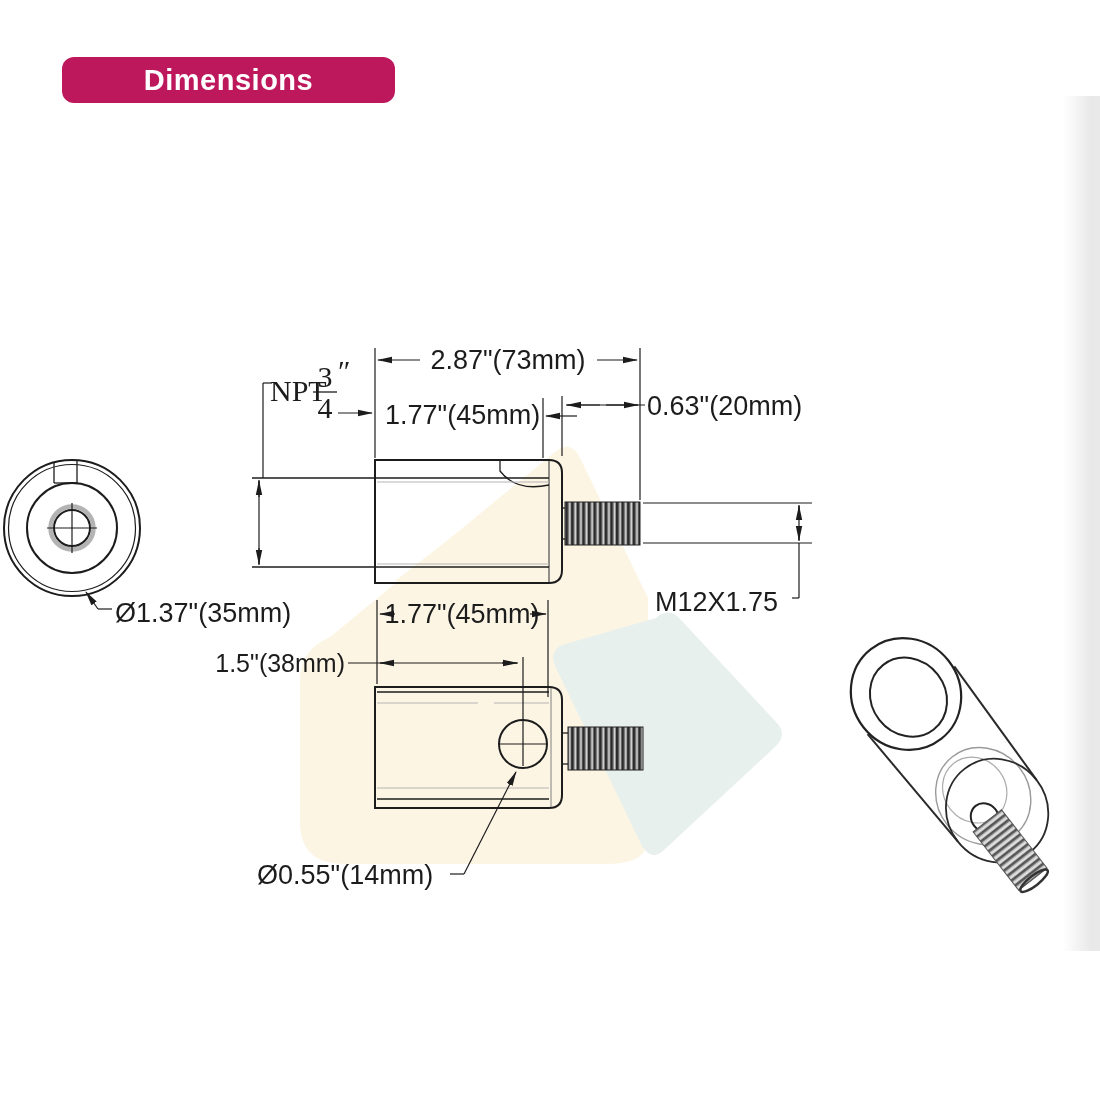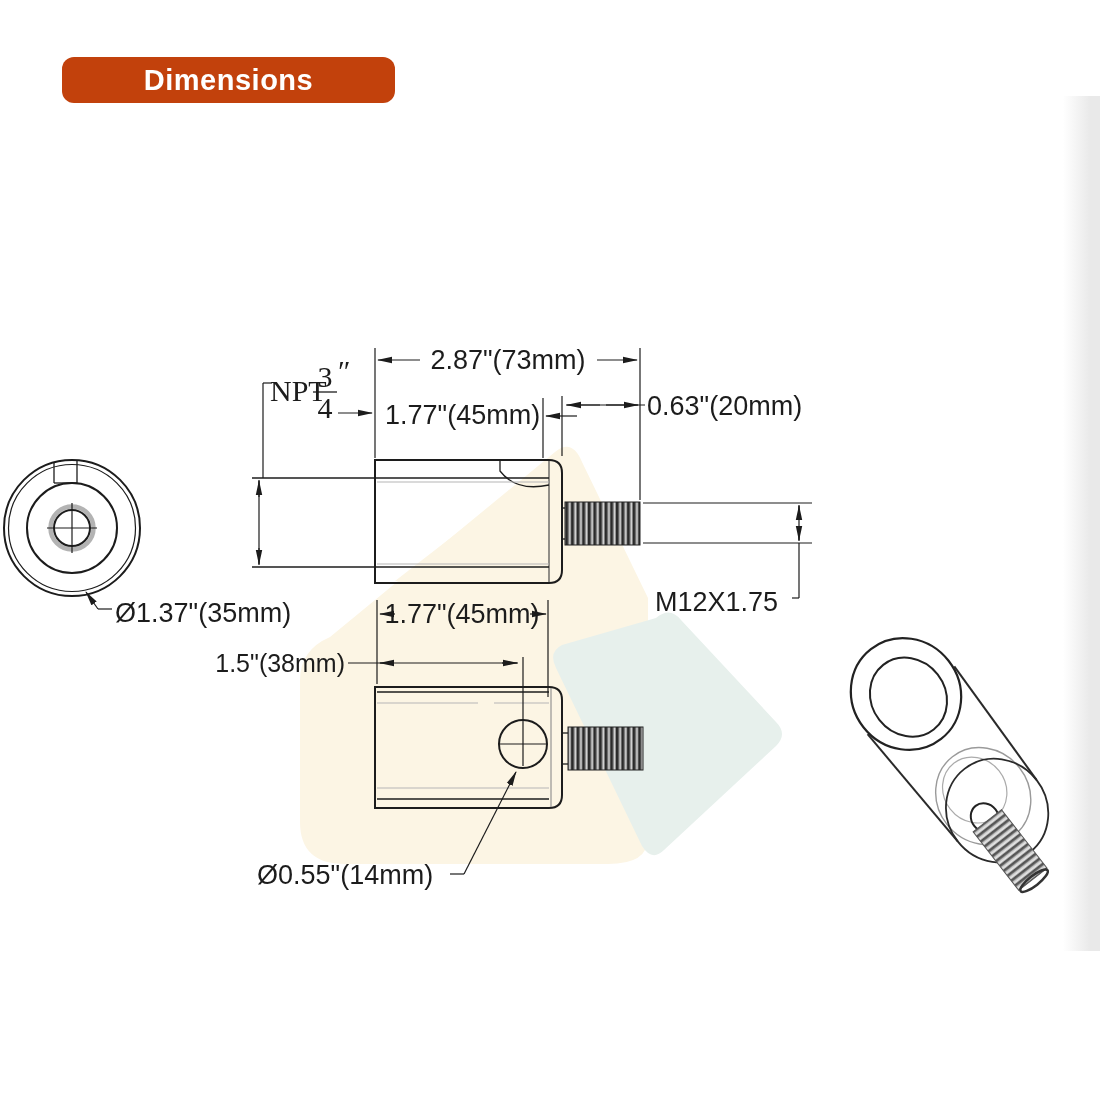--- a/index.html
+++ b/index.html
@@ -1,19 +1,19 @@
 <!DOCTYPE html>
 <html><head>
 <meta charset="utf-8">
 <style>
   html,body{margin:0;padding:0;background:#fff;}
   #page{position:relative;width:1100px;height:1100px;background:#ffffff;overflow:hidden;
         font-family:"Liberation Sans",sans-serif;}
   #badge{position:absolute;left:62px;top:57px;width:333px;height:46px;
-         background:#c2410c;border-radius:12px;display:flex;align-items:center;justify-content:center;
+         background:#be185d;border-radius:12px;display:flex;align-items:center;justify-content:center;
          color:#fff;font-size:29px;font-weight:700;letter-spacing:.5px;}
   #edge-strip{position:absolute;left:1063px;top:96px;width:37px;height:855px;
          background:linear-gradient(to right,rgba(240,240,240,0),#e9e9e9 75%);}
   svg{position:absolute;left:0;top:0;}
   text{fill:#1c1c1c;}
   .dim{font-size:27px;}
   .dim-sm{font-size:25px;}
   .serif{font-family:"Liberation Serif",serif;font-size:30px;}
   .ln{stroke:#1c1c1c;stroke-width:1.2;fill:none;}
   .body{stroke:#1c1c1c;stroke-width:2;fill:none;}

